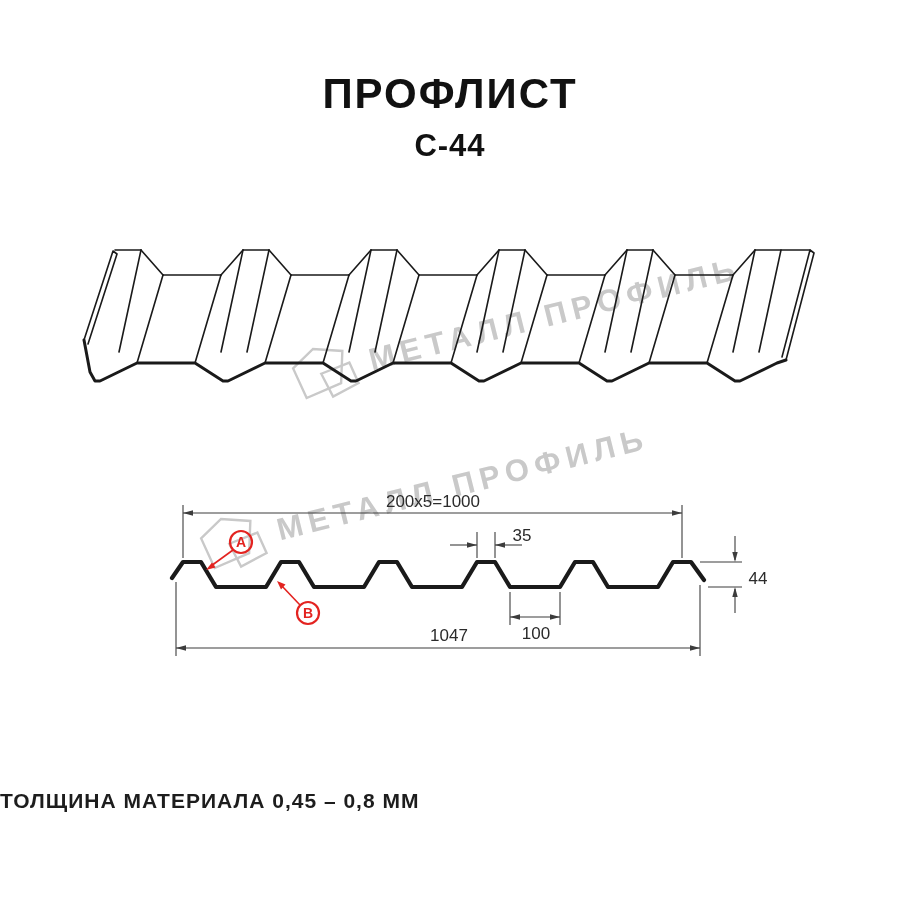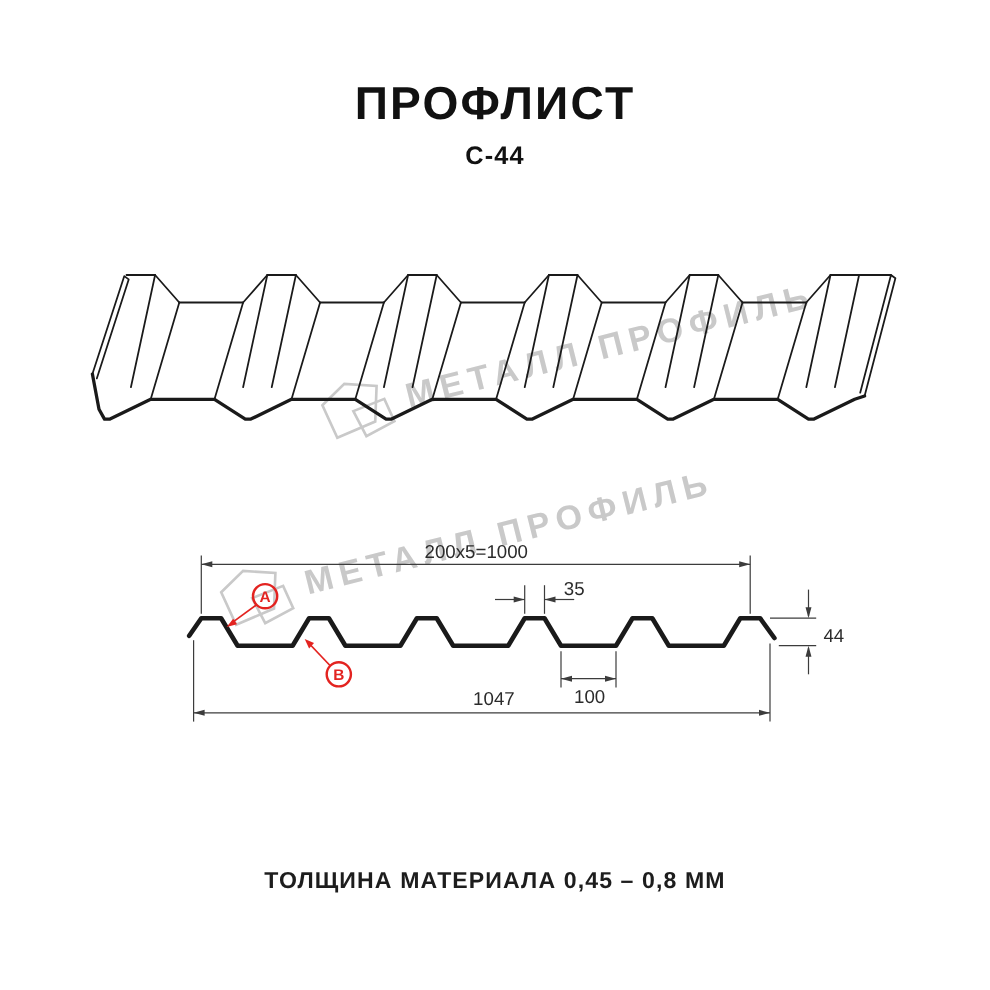--- a/index.html
+++ b/index.html
@@ -3,22 +3,22 @@
 <meta charset="utf-8">
 <style>
   html,body{margin:0;padding:0;}
   body{width:900px;height:900px;position:relative;background:#ffffff;overflow:hidden;
        font-family:"Liberation Sans",sans-serif;}
   .stage{position:absolute;inset:0;width:900px;height:900px;}
 
   .page-title{position:absolute;left:0;top:70px;width:900px;text-align:center;
     font-size:42px;font-weight:bold;letter-spacing:2px;color:#111;z-index:3;}
   .page-subtitle{position:absolute;left:0;top:128px;width:900px;text-align:center;
-    font-size:23px;font-weight:bold;letter-spacing:1px;color:#111;z-index:3;}
-  .footer-note{position:absolute;left:0;top:789px;width:900px;text-align:center;
+    font-size:31px;font-weight:bold;letter-spacing:1px;color:#111;z-index:3;}
+  .footer-note{position:absolute;left:0;top:789px;width:900px;
     font-size:21px;font-weight:600;letter-spacing:1px;color:#1d1d1d;z-index:3;}
 
   .wm{position:absolute;z-index:1;display:flex;align-items:center;gap:10px;
       transform-origin:left center;transform:rotate(-14deg);}
   .wm-text{font-size:31px;font-weight:bold;letter-spacing:6px;color:#c9c9c9;white-space:nowrap;}
   #wm1{left:288px;top:352px;}
   #wm2{left:196px;top:522px;}
 
   svg{position:absolute;left:0;top:0;z-index:2;}
   svg text{font-family:"Liberation Sans",sans-serif;}

